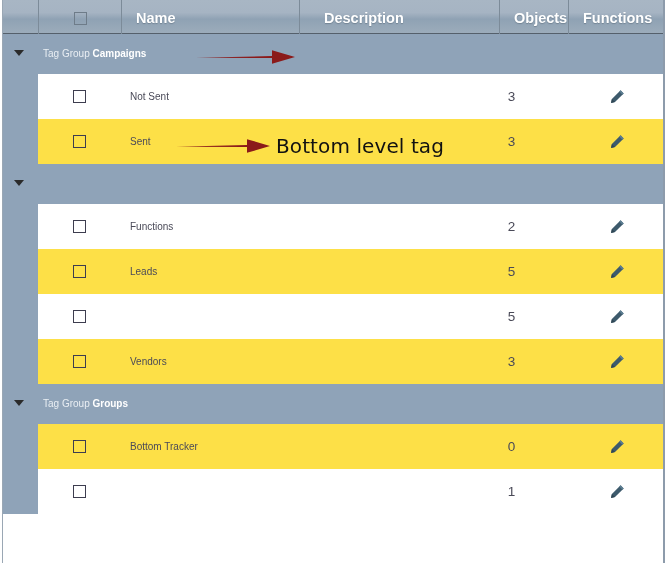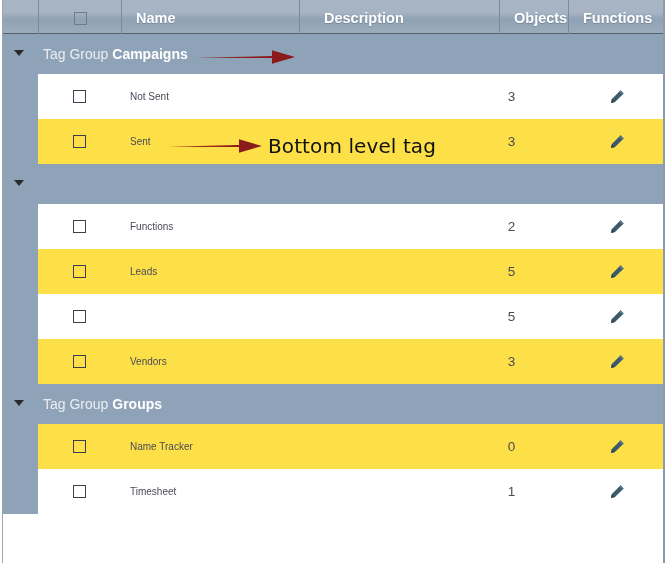--- a/index.html
+++ b/index.html
@@ -107,21 +107,21 @@
     border-right: 5px solid transparent;
     border-top: 6px solid #2b2b2b;
     z-index: 3;
   }
   .group-label {
     position: absolute;
     left: 40px;
     top: 0;
     height: 40px;
     line-height: 40px;
-    font-size: 14px;
+    font-size: 10px;
     color: #ffffff;
     white-space: nowrap;
   }
   .group-label .gl-prefix { font-weight: normal; color: #e9eef3; }
   .group-label .gl-name   { font-weight: bold;   color: #ffffff; }
 
   
   .data-row {
     position: relative;
     height: 45px;
@@ -207,21 +207,21 @@
   }
   .annot-arrow { display: block; }
   .annot-text {
     font-size: 20px;
     color: #111111;
     white-space: nowrap;
     font-family: "DejaVu Sans", sans-serif;
     letter-spacing: 0.1px;
   }
   .annot-top    { left: 196px; top: 48px; }
-  .annot-bottom { left: 168px; top: 134px; }
+  .annot-bottom { left: 176px; top: 134px; }
   .annot-top .annot-text    { margin-left: 4px; }
   .annot-bottom .annot-text { margin-left: 5px; }
 </style>
 </head>
 <body>
 
 <div id="app">
 
   <div class="grid">
 
@@ -354,39 +354,38 @@
         </div>
         <div class="group-row">
           <span class="group-toggle"></span>
           <span class="group-label"><span class="gl-prefix">Tag Group </span><span class="gl-name">Groups</span></span>
         </div>
         <div class="data-row alt">
           <div class="row-inner">
             <div class="cell-check">
               <span class="row-checkbox"></span>
             </div>
-            <div class="cell-name">Name Tracker</div>
+            <div class="cell-name">Bottom Tracker</div>
             <div class="cell-obj">0</div>
             <div class="cell-func">
               <span>
                 <svg class="pencil-icon" viewBox="0 0 16 16">
                   <path d="M11.6 1.3 L14.7 4.4 L6.0 13.1 L2.0 14.0 L2.9 10.0 Z" fill="#3d5a6c"></path>
                   <path d="M2.9 10.0 L6.0 13.1 L2.0 14.0 Z" fill="#2f4654"></path>
                   <path d="M11.6 1.3 L14.7 4.4 L13.4 5.7 L10.3 2.6 Z" fill="#5d7f93"></path>
                 </svg>
               </span>
             </div>
           </div>
         </div>
         <div class="data-row">
           <div class="row-inner">
             <div class="cell-check">
               <span class="row-checkbox"></span>
             </div>
-            <div class="cell-name">Timesheet</div>
             <div class="cell-obj">1</div>
             <div class="cell-func">
               <span>
                 <svg class="pencil-icon" viewBox="0 0 16 16">
                   <path d="M11.6 1.3 L14.7 4.4 L6.0 13.1 L2.0 14.0 L2.9 10.0 Z" fill="#3d5a6c"></path>
                   <path d="M2.9 10.0 L6.0 13.1 L2.0 14.0 Z" fill="#2f4654"></path>
                   <path d="M11.6 1.3 L14.7 4.4 L13.4 5.7 L10.3 2.6 Z" fill="#5d7f93"></path>
                 </svg>
               </span>
             </div>

